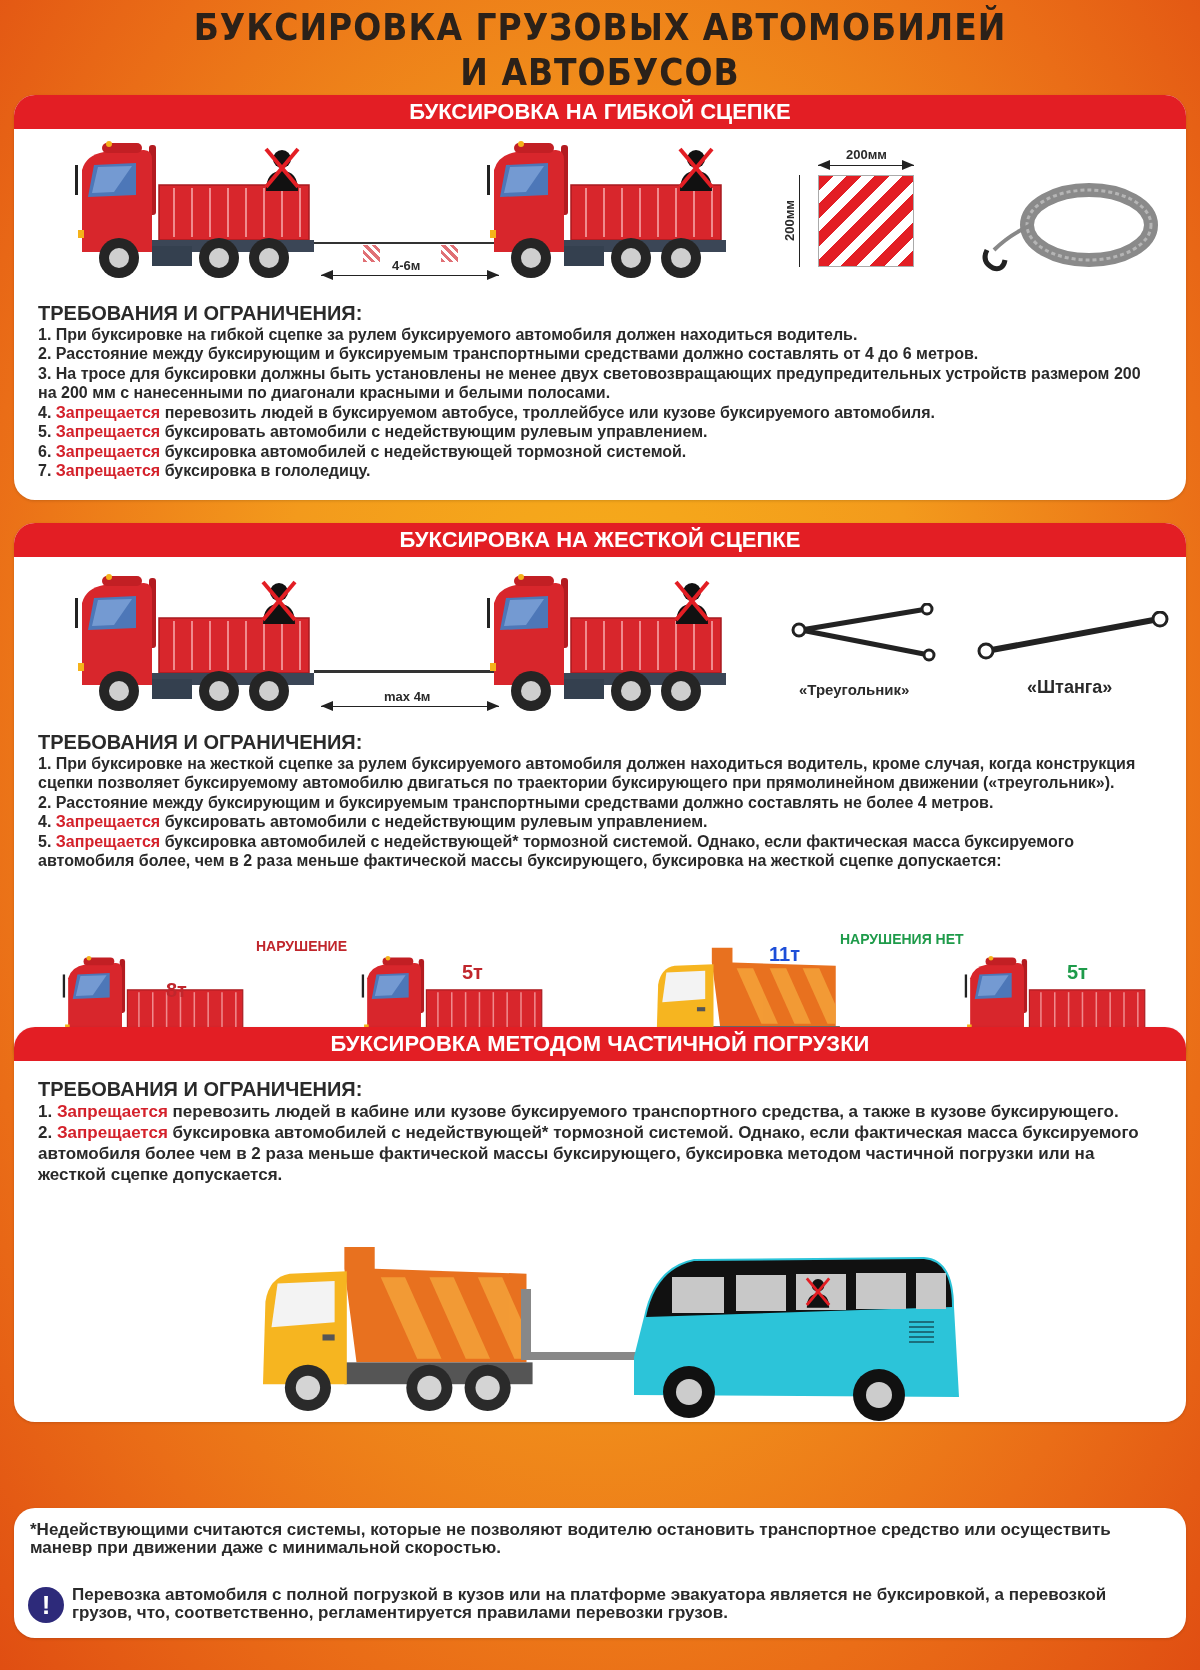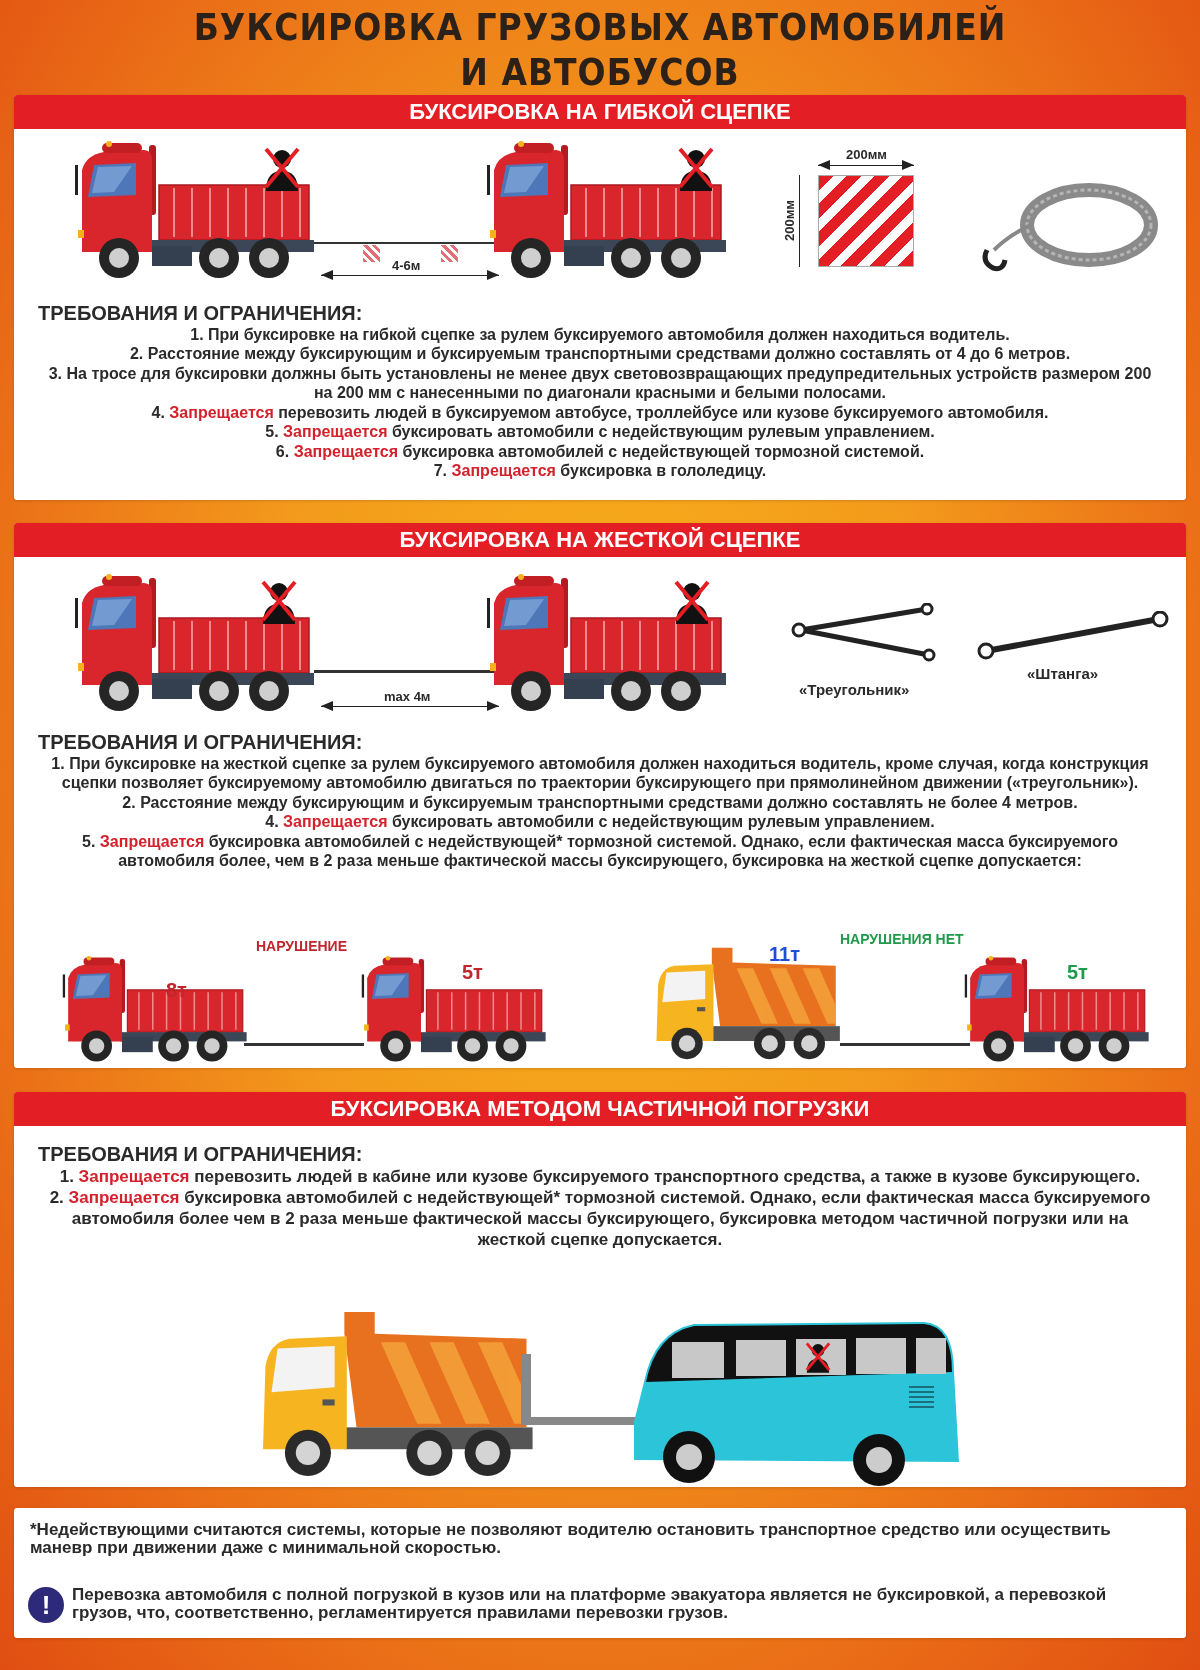--- a/index.html
+++ b/index.html
@@ -11,30 +11,30 @@
   }
   .title {
     position: absolute; left: 0; top: 10px; width: 1200px;
     text-align: center; color: #2b2119;
     font-family: "DejaVu Sans", sans-serif; font-weight: bold;
     font-size: 33px; line-height: 40px; letter-spacing: 1px;
     transform: scaleY(1.12);
   }
   .panel {
     position: absolute; left: 14px; width: 1172px;
-    background: #fff; border-radius: 3px; overflow: hidden;
+    background: #fff; border-radius: 21px; overflow: hidden;
     box-shadow: 0 1px 3px rgba(0,0,0,0.15);
   }
   .panel-head {
     background: #e31e24; color: #fff; text-align: center;
     font-weight: bold; font-size: 22px; height: 34px; line-height: 34px;
   }
   .req-title { font-size: 20px; font-weight: bold; color: #2a2a2a; margin-bottom: 1px; }
   .req { position: absolute; left: 24px; right: 24px; color: #2a2a2a; font-weight: bold; font-size: 16px; line-height: 19.5px; }
-  .req p { margin: 0; text-align: center; }
+  .req p { margin: 0; }
   .red { color: #d4212b; }
   .abs { position: absolute; }
   .lbl { position: absolute; font-weight: bold; color: #2a2a2a; font-size: 14px; }
   .dim { position: absolute; border-top: 1.5px solid #222; }
   .dim::before, .dim::after { content: ""; position: absolute; top: -6px; width: 0; height: 0; border-top: 5px solid transparent; border-bottom: 5px solid transparent; }
   .dim::before { left: 0; border-right: 12px solid #222; }
   .dim::after { right: 0; border-left: 12px solid #222; }
   .mass { position: absolute; font-weight: bold; font-size: 20px; }
   .status { position: absolute; font-weight: bold; font-size: 14px; }
   .note { position: absolute; left: 30px; right: 30px; color: #2a2a2a; font-weight: bold; font-size: 17px; line-height: 18px; }
@@ -191,21 +191,21 @@
     <circle cx="10" cy="27" r="6" fill="#fff" stroke="#222" stroke-width="3"></circle>
     <circle cx="138" cy="6" r="5" fill="#fff" stroke="#222" stroke-width="3"></circle>
     <circle cx="140" cy="52" r="5" fill="#fff" stroke="#222" stroke-width="3"></circle>
   </svg>
   <div class="lbl" style="left:785px;top:158px;font-size:15px">«Треугольник»</div>
   <svg class="abs" style="left:960px;top:88px" width="200" height="50" viewBox="0 0 200 50">
     <line x1="12" y1="40" x2="185" y2="8" stroke="#222" stroke-width="6"></line>
     <circle cx="12" cy="40" r="7" fill="#fff" stroke="#222" stroke-width="3"></circle>
     <circle cx="186" cy="8" r="7" fill="#fff" stroke="#222" stroke-width="3"></circle>
   </svg>
-  <div class="lbl" style="left:1013px;top:142px;font-size:15px">«Штанга»</div>
+  <div class="lbl" style="left:1013px;top:154px;font-size:18px">«Штанга»</div>
 
   <div class="req" style="top:210px">
     <div class="req-title">ТРЕБОВАНИЯ И ОГРАНИЧЕНИЯ:</div>
     <p><span>1.</span> <span>При буксировке на жесткой сцепке за рулем буксируемого автомобиля должен находиться водитель, кроме случая, когда конструкция сцепки позволяет буксируемому автомобилю двигаться по траектории буксирующего при прямолинейном движении («треугольник»).</span></p>
     <p><span>2.</span> <span>Расстояние между буксирующим и буксируемым транспортными средствами должно составлять не более 4 метров.</span></p>
     <p><span>4.</span> <span class="red">Запрещается</span><span> буксировать автомобили с недействующим рулевым управлением.</span></p>
     <p><span>5.</span> <span class="red">Запрещается</span><span> буксировка  автомобилей с недействующей*  тормозной системой. Однако, если фактическая масса буксируемого автомобиля более, чем в 2 раза меньше фактической массы буксирующего, буксировка на жесткой сцепке допускается:</span></p>
   </div>
 
   <div class="status" style="left:242px;top:415px;color:#c0262c">НАРУШЕНИЕ</div>
@@ -224,21 +224,21 @@
       <use href="#dumptruck"></use>
     </svg>
   <div class="mass" style="left:755px;top:420px;color:#1d4ed8">11т</div>
   <div class="abs" style="left:826px;top:520px;width:130px;border-top:3px solid #333"></div>
   <svg class="abs" style="left:950px;top:432px" width="200" height="112" viewBox="0 0 260 145">
       <use href="#redtruck"></use>
     </svg>
   <div class="mass" style="left:1053px;top:438px;color:#1e9b4a">5т</div>
 </section>
 
-<section class="panel" style="top:1092px;height:395px;">
+<section class="panel" style="top:1027px;height:395px;">
   <div class="panel-head">БУКСИРОВКА МЕТОДОМ ЧАСТИЧНОЙ ПОГРУЗКИ</div>
   <div class="req" style="top:52px;font-size:17px;line-height:21px">
     <div class="req-title">ТРЕБОВАНИЯ И ОГРАНИЧЕНИЯ:</div>
     <p><span>1.</span> <span class="red">Запрещается</span><span> перевозить людей в кабине или кузове буксируемого транспортного средства, а также в кузове буксирующего.</span></p>
     <p><span>2.</span> <span class="red">Запрещается</span><span> буксировка автомобилей с недействующей* тормозной системой. Однако, если фактическая масса буксируемого автомобиля более чем в 2 раза меньше фактической массы буксирующего, буксировка методом частичной погрузки или на жесткой сцепке допускается.</span></p>
   </div>
 
   <svg class="abs" style="left:240px;top:220px" width="290" height="170" viewBox="0 0 230 140">
       <use href="#dumptruck"></use>
     </svg>

